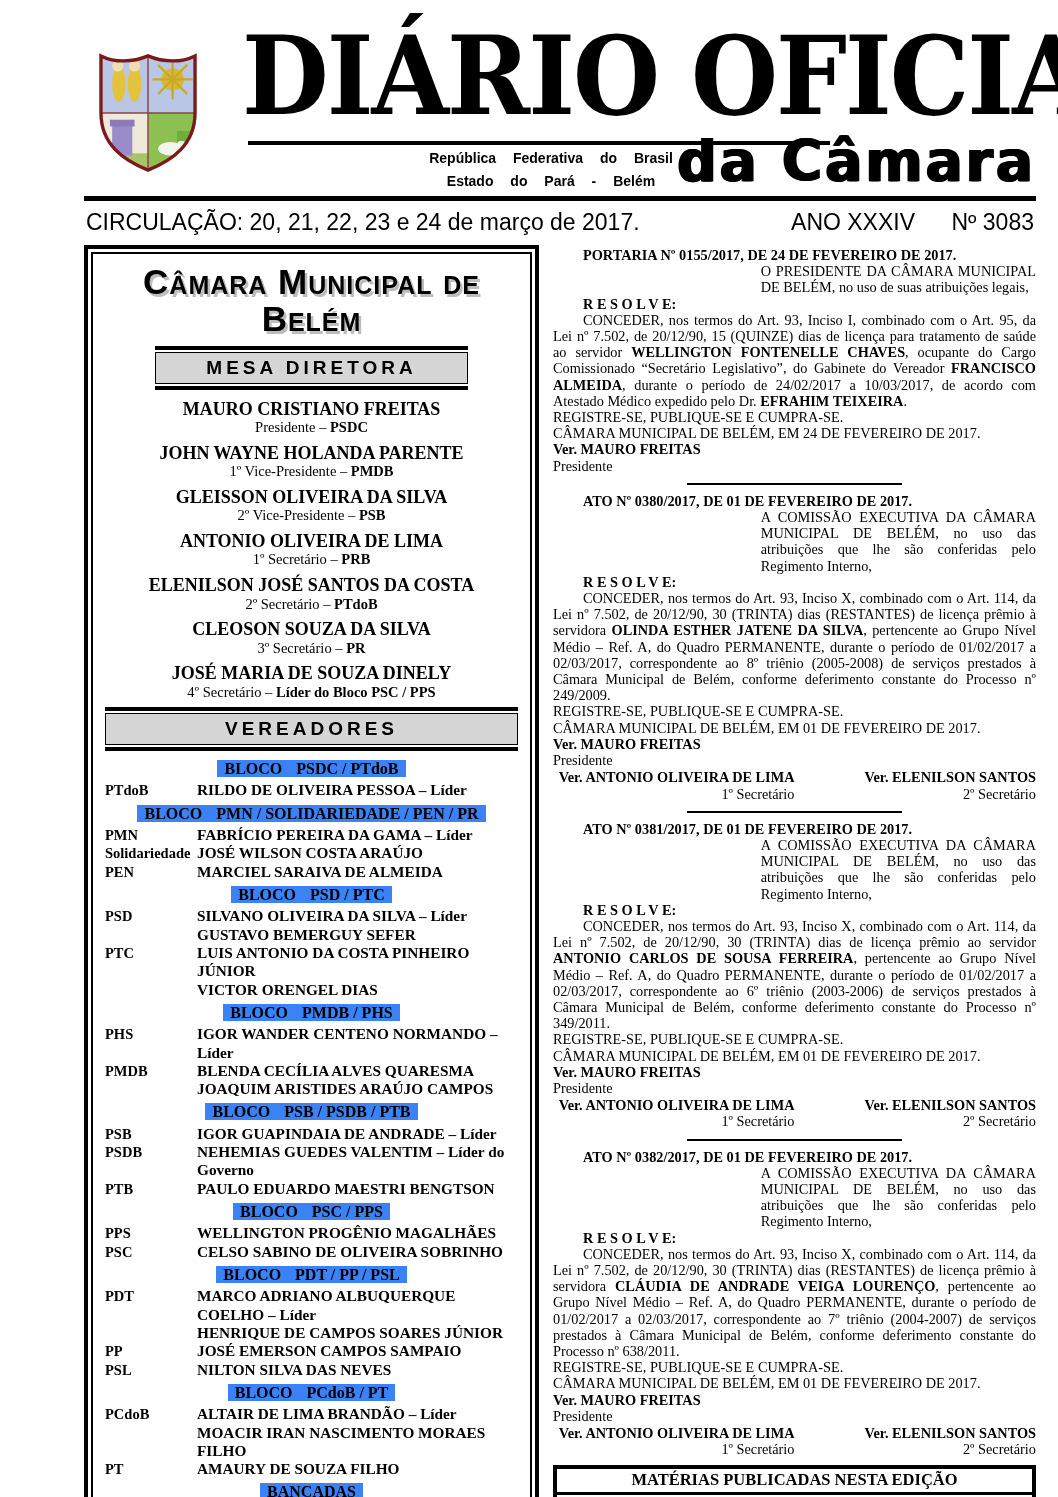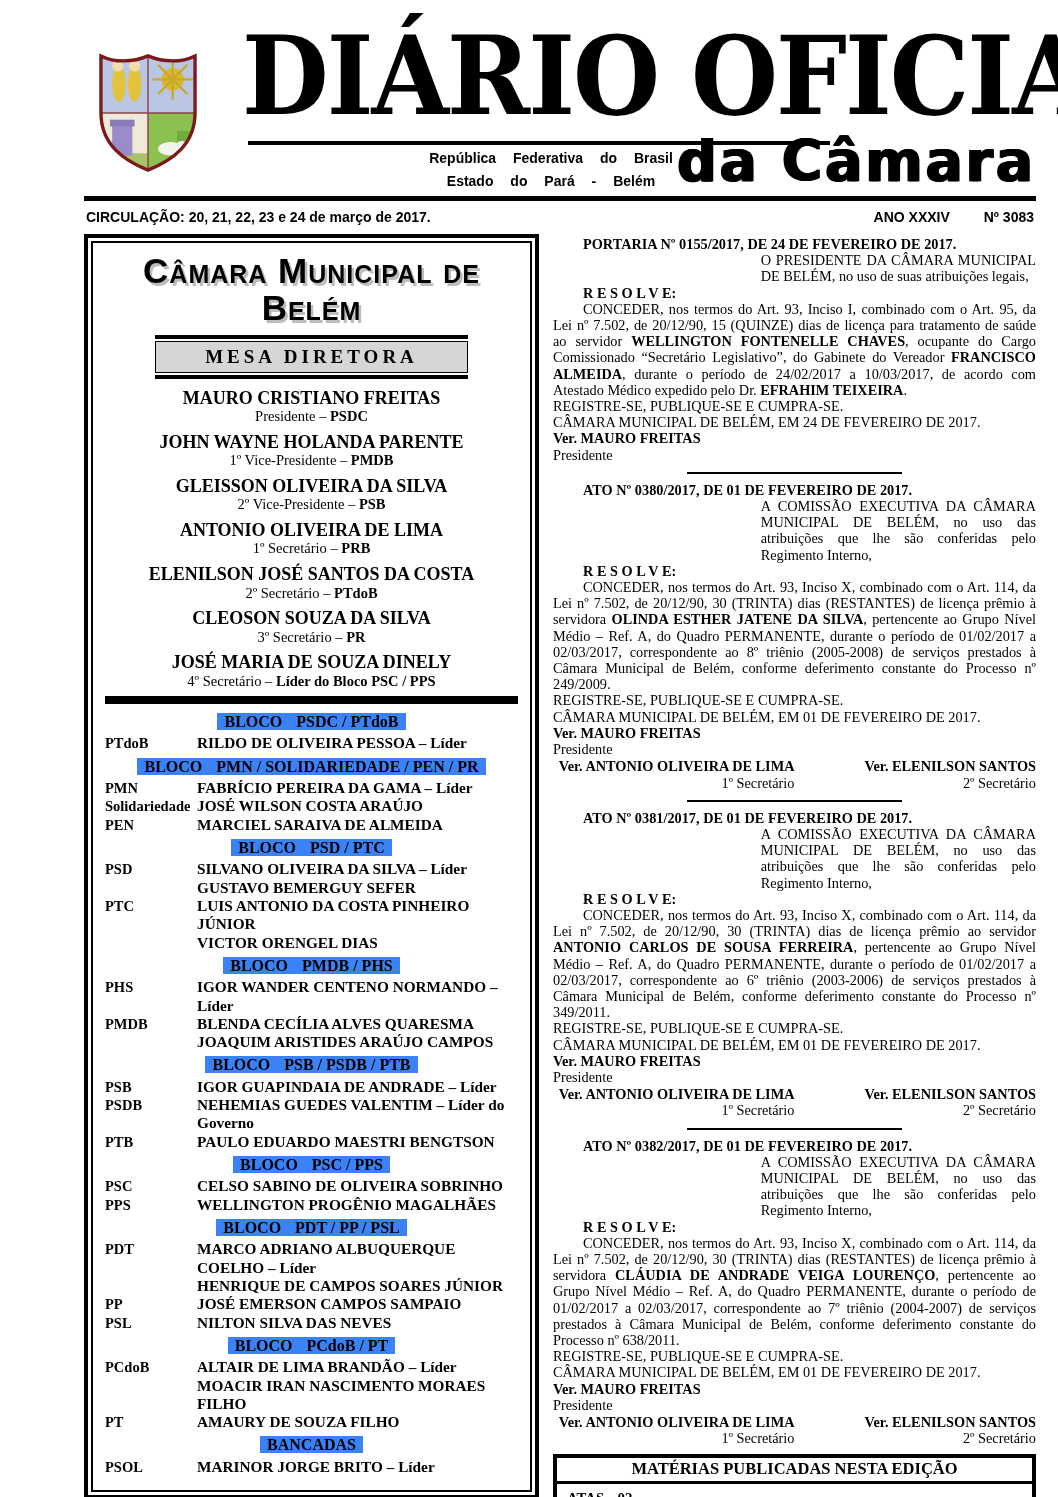--- a/index.html
+++ b/index.html
@@ -15,36 +15,36 @@
   .mast-rule{position:absolute;left:164px;top:141px;width:582px;height:4px;background:#000}
   .mast-sub{position:absolute;left:176px;width:582px;text-align:center;font-family:"Liberation Sans",sans-serif;
     font-weight:700;font-size:14px;word-spacing:13px}
   .mast-sub1{top:150px}
   .mast-sub2{top:173px}
   .mast-subtitle{position:absolute;right:0;top:134px;font-family:"DejaVu Sans",sans-serif;font-weight:700;
     font-size:55px;line-height:1;letter-spacing:3px;transform:scaleY(1.02);transform-origin:top right;
     text-shadow:1.2px 0 0 #000,-1.2px 0 0 #000}
   .top-rule{height:5px;background:#000}
   .dateline{display:flex;justify-content:space-between;align-items:flex-start;
-    font-family:"Liberation Sans",sans-serif;font-weight:700;font-size:14px;padding:8px 2px 9px}
+    font-family:"Liberation Sans",sans-serif;font-weight:400;font-size:23px;padding:8px 2px 9px}
   .dl-right span + span{margin-left:30px}
 
   
   .columns{display:flex;gap:14px;align-items:flex-start}
 
   
   .lbox-outer{flex:none;width:455px;border:4px solid #000;padding:3px;background:#fff}
   .lbox-inner{border:2px solid #000;padding:8px 12px 14px;text-align:center}
   .lc-title{font-family:"Liberation Sans",sans-serif;font-variant:small-caps;font-weight:700;font-size:35px;
     line-height:1.05;letter-spacing:1px;text-shadow:2.5px 2.5px 0 #bdbdbd;margin:2px 0 8px}
   .bar-wrap{margin:4px auto 9px}
   .bar-wrap.mesa{width:76%}
   .bar-wrap.full{width:100%}
   .bar-rule{height:4px;background:#000}
-  .bar{background:#d6d6d6;border:1px solid #000;margin:2px 0;font-family:Liberation Serif, serif;
+  .bar{background:#d6d6d6;border:1px solid #000;margin:2px 0;font-family:Liberation Sans, sans-serif;
     font-weight:700;font-size:19px;letter-spacing:4px;padding:4px 0}
   .officer{margin-bottom:6px}
   .off-name{font-weight:700;font-size:18px;line-height:1.15}
   .off-role{font-size:14.5px;line-height:1.2}
   .bloco-header{font-size:16px;font-weight:700;margin:5px 0 3px;line-height:1.15}
   .bloco-header .hl{background:#3b82f6;padding:0 7px}
   .bloco-header .hl.parties{}
   .vrow{display:flex;text-align:left;line-height:18.3px}
   .vrow .party{font-weight:700;font-size:14.5px;min-width:92px;padding-right:6px;flex:none}
   .vrow .names{flex:1;font-weight:700;font-size:15.3px}
@@ -162,20 +162,21 @@
               <div class="off-role">3º Secretário – <b>PR</b></div>
             </div>
             <div class="officer">
               <div class="off-name">JOSÉ MARIA DE SOUZA DINELY</div>
               <div class="off-role">4º Secretário – <b>Líder do Bloco PSC / PPS</b></div>
             </div>
           </div>
 
         <div class="bar-wrap full">
           <div class="bar-rule"></div>
+          <div class="bar">VEREADORES</div>
           <div class="bar-rule"></div>
         </div>
 
         <div id="groups">
             <div class="bloco-header"><span class="hl">BLOCO</span><span class="hl parties">PSDC / PTdoB</span></div>
             <div class="vrow">
               <span class="party">PTdoB</span>
               <div class="names">
                 <div class="vname">RILDO DE OLIVEIRA PESSOA<span class="suffix"> – Líder</span></div>
               </div>
@@ -242,29 +243,29 @@
               </div>
             </div>
             <div class="vrow">
               <span class="party">PTB</span>
               <div class="names">
                 <div class="vname">PAULO EDUARDO MAESTRI BENGTSON</div>
               </div>
             </div>
             <div class="bloco-header"><span class="hl">BLOCO</span><span class="hl parties">PSC / PPS</span></div>
             <div class="vrow">
+              <span class="party">PPS</span>
+              <div class="names">
+                <div class="vname">WELLINGTON PROGÊNIO MAGALHÃES</div>
+              </div>
+            </div>
+            <div class="vrow">
               <span class="party">PSC</span>
               <div class="names">
                 <div class="vname">CELSO SABINO DE OLIVEIRA SOBRINHO</div>
-              </div>
-            </div>
-            <div class="vrow">
-              <span class="party">PPS</span>
-              <div class="names">
-                <div class="vname">WELLINGTON PROGÊNIO MAGALHÃES</div>
               </div>
             </div>
             <div class="bloco-header"><span class="hl">BLOCO</span><span class="hl parties">PDT / PP / PSL</span></div>
             <div class="vrow">
               <span class="party">PDT</span>
               <div class="names">
                 <div class="vname">MARCO ADRIANO ALBUQUERQUE COELHO<span class="suffix"> – Líder</span></div>
                 <div class="vname">HENRIQUE DE CAMPOS SOARES JÚNIOR</div>
               </div>
             </div>

